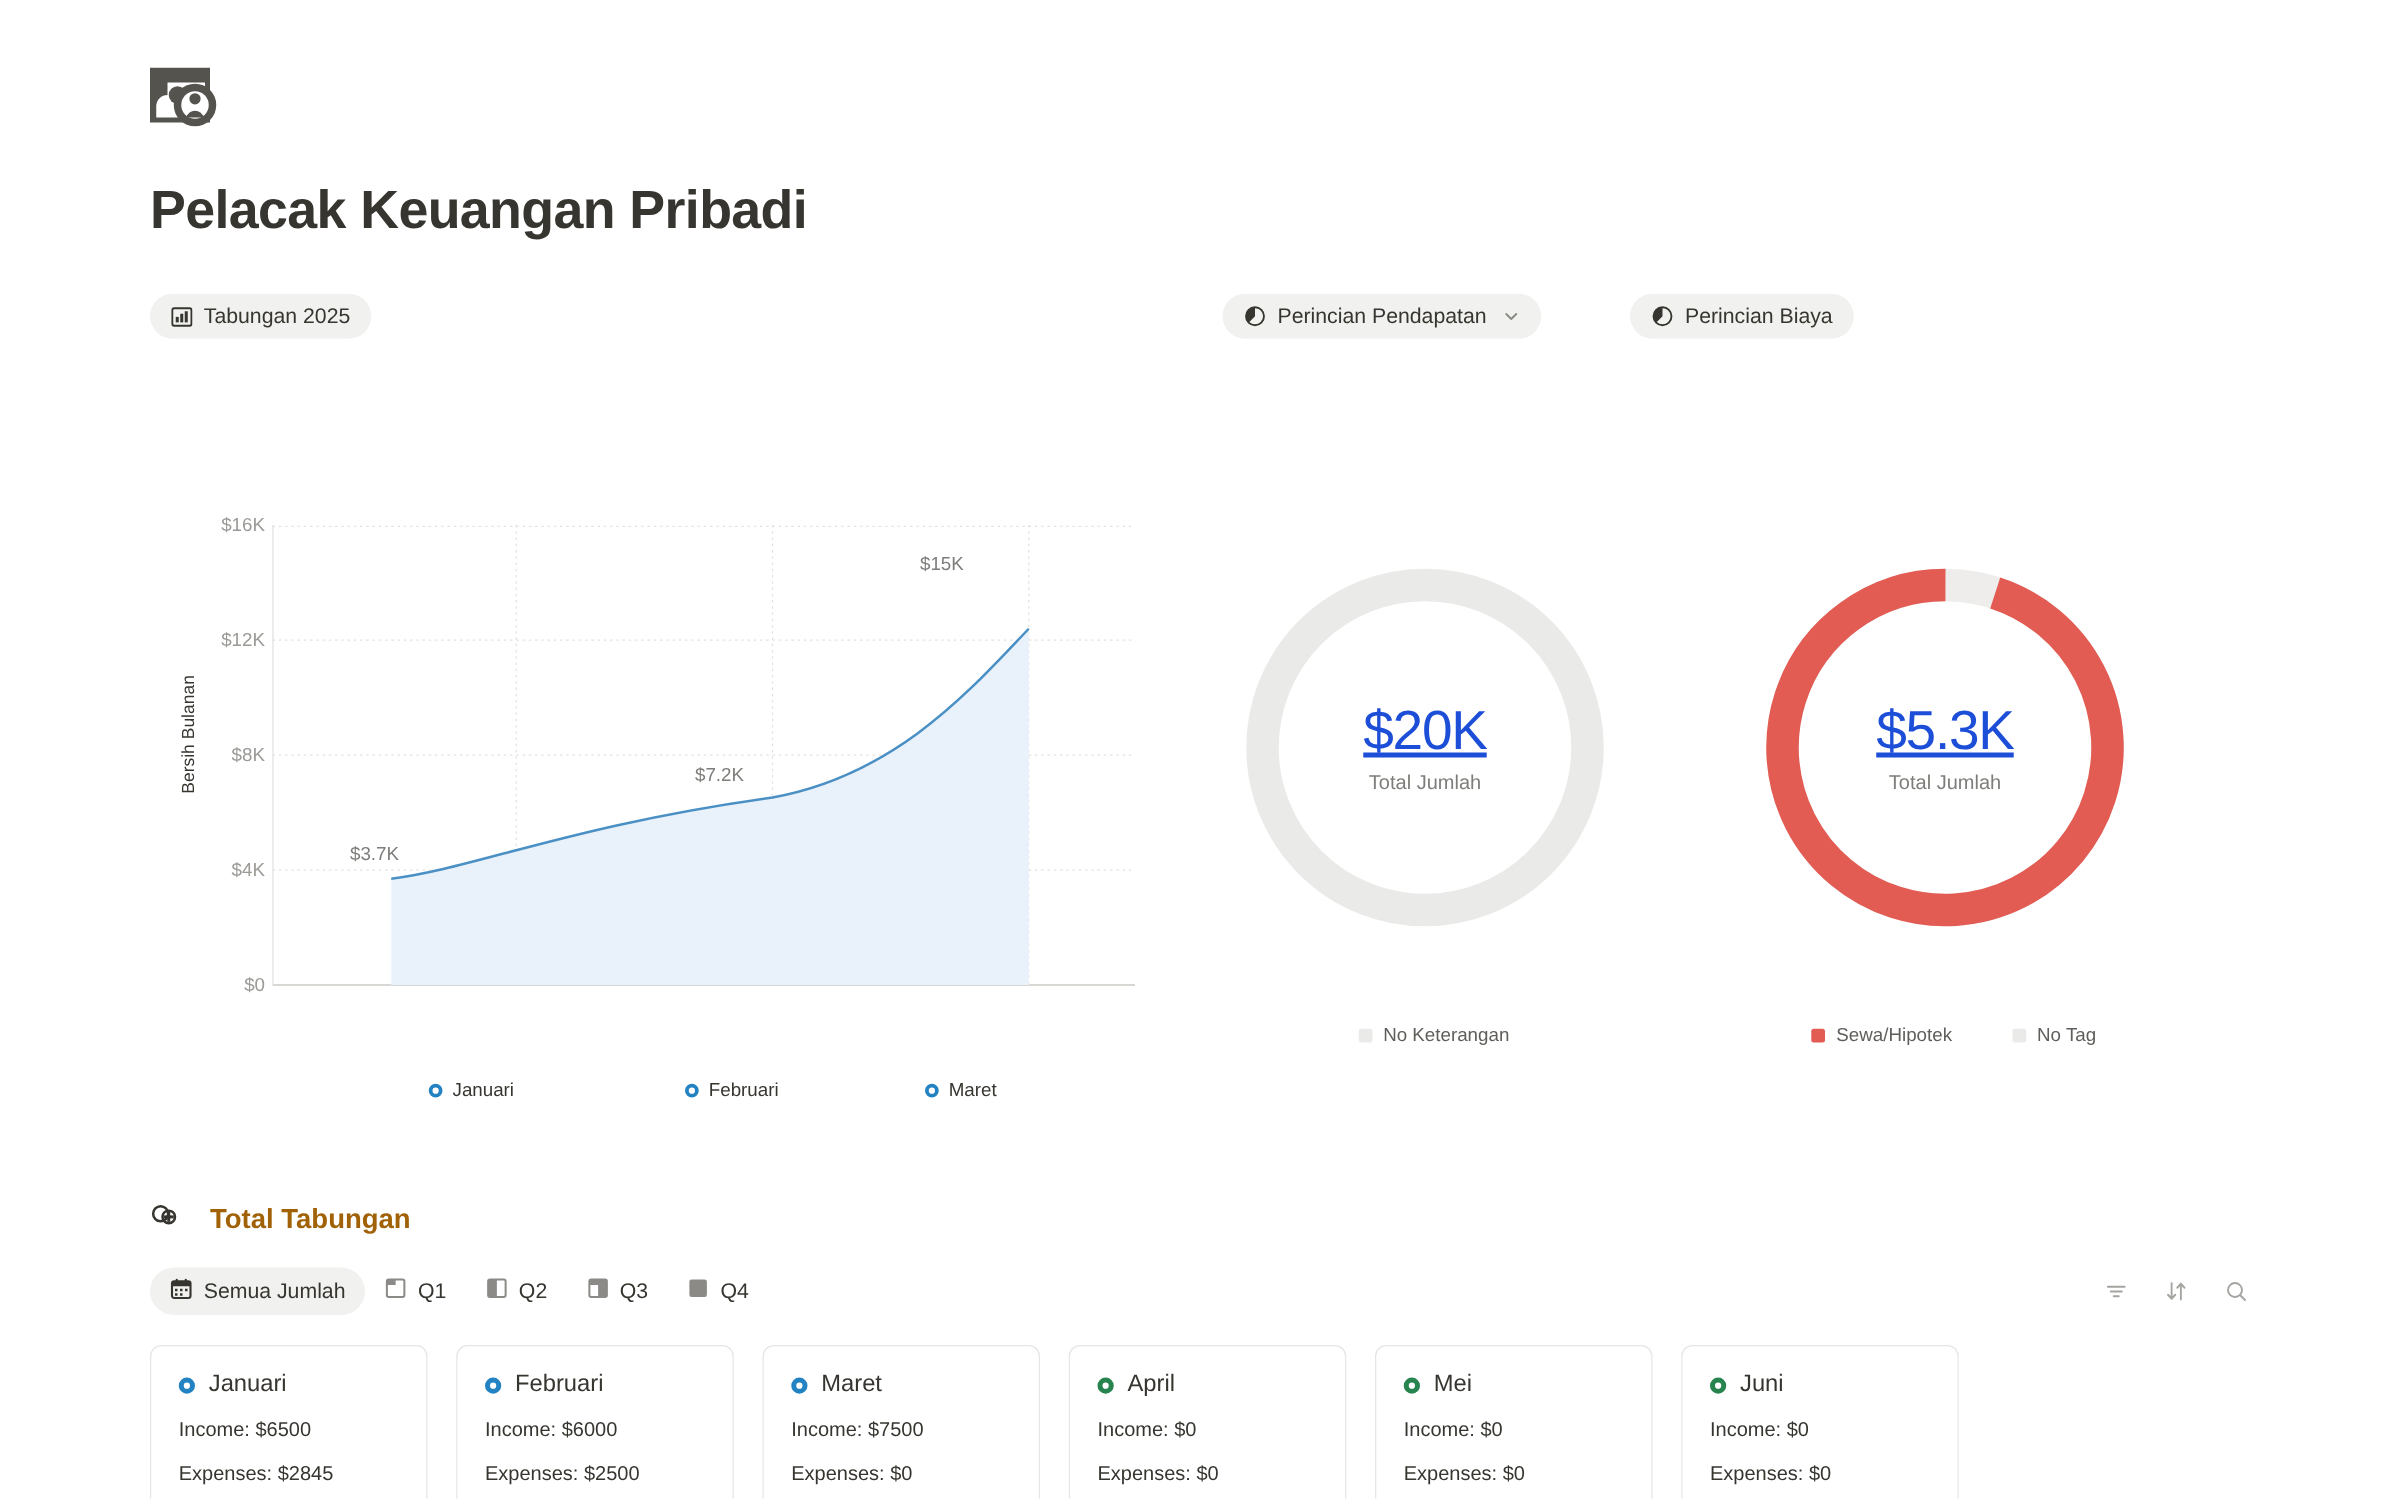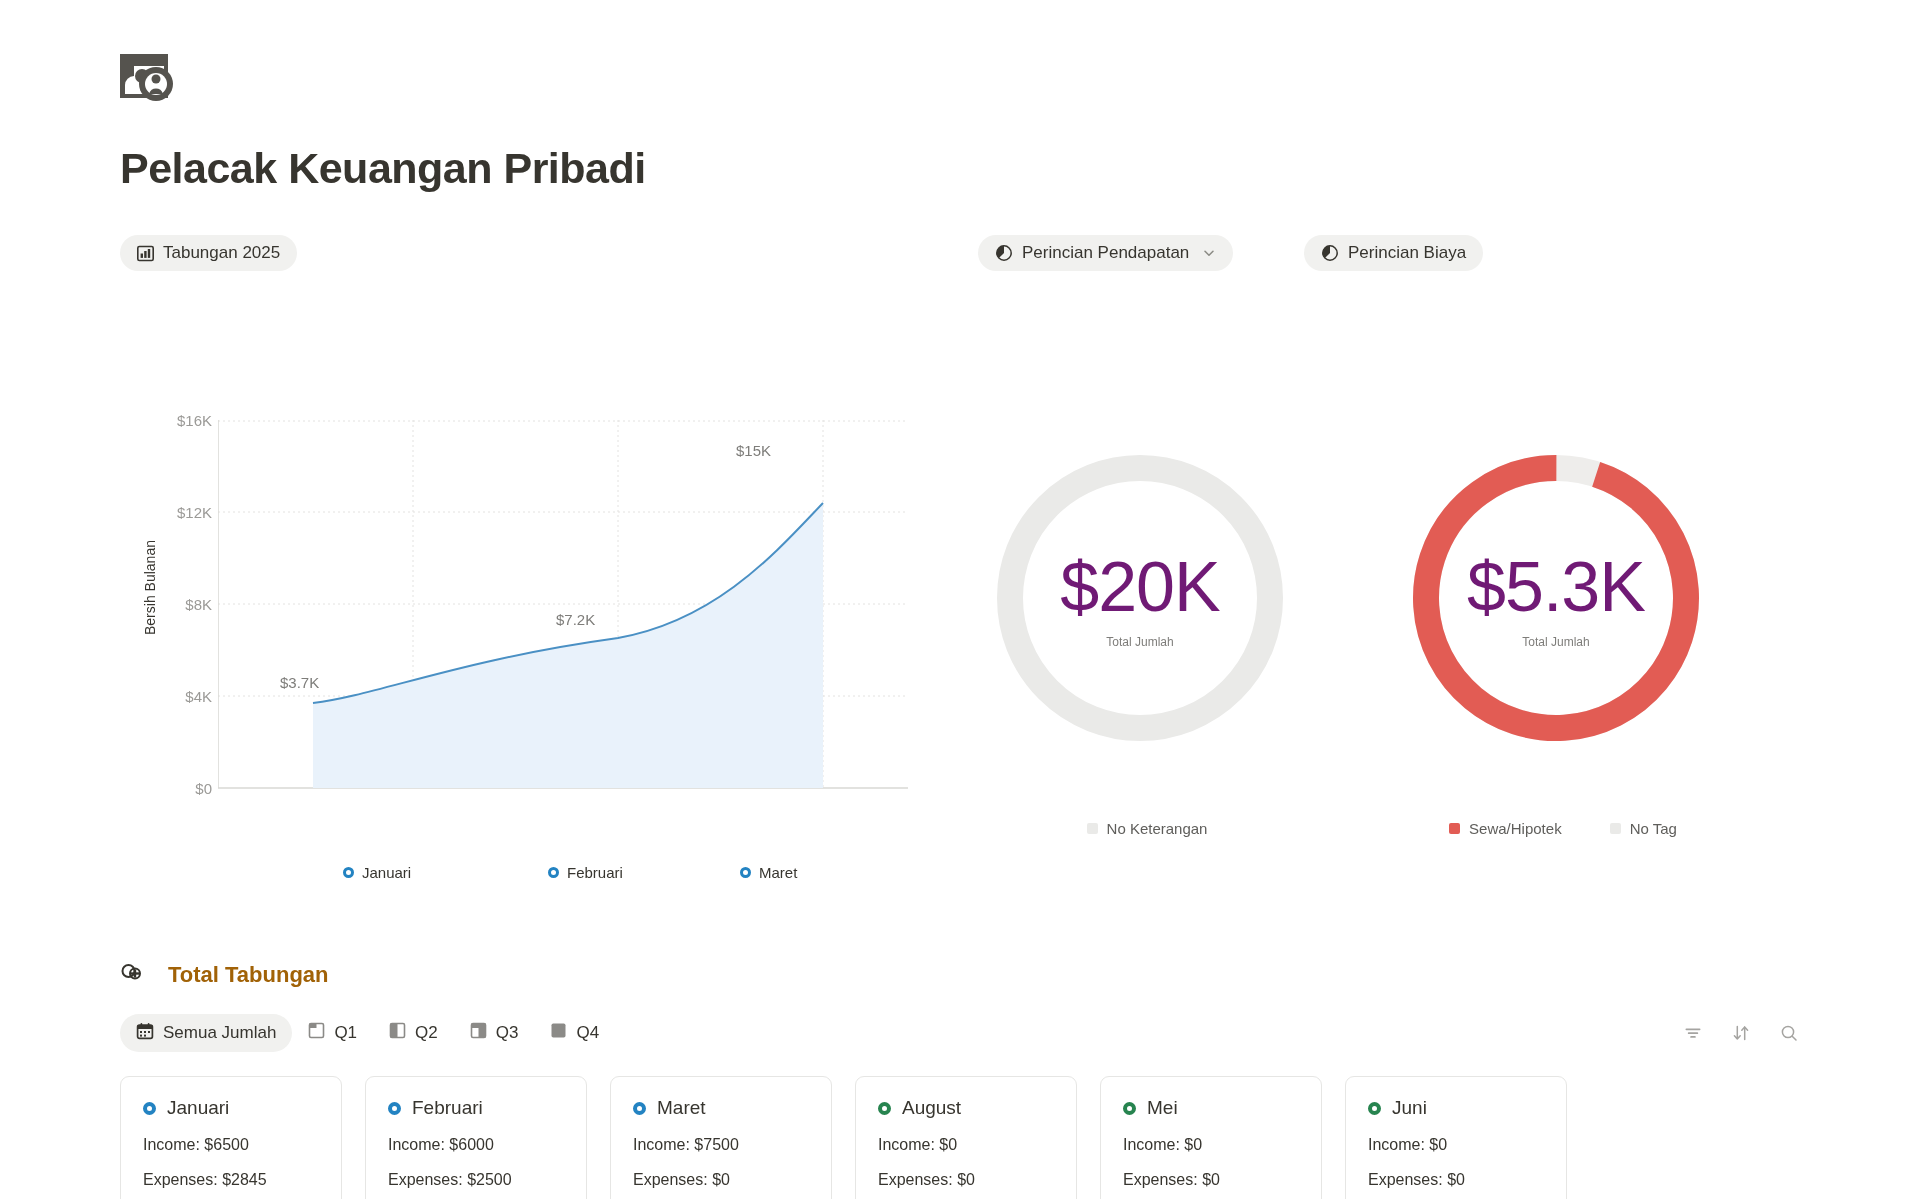--- a/index.html
+++ b/index.html
@@ -99,22 +99,22 @@
   
   .donut-block { position: absolute; top: 0; width: 420px; height: 500px; }
   .donut-income { left: 810px; }
   .donut-expense { left: 1226px; }
   .donut-wrap { position: relative; width: 300px; height: 300px; margin: 28px auto 0; }
   .donut-center {
     position: absolute; inset: 0;
     display: flex; flex-direction: column;
     align-items: center; justify-content: center;
   }
-  .donut-value { font-size: 70px; font-weight: normal; color: #701a75; letter-spacing: -1px; }
-  .donut-label { font-size: 12px; color: #7e7d7a; margin-top: 8px; }
+  .donut-value { font-size: 44px; font-weight: normal; color: #1d4ed8; letter-spacing: -1px; text-decoration: underline; }
+  .donut-label { font-size: 16px; color: #7e7d7a; margin-top: 8px; }
   .donut-legend {
     position: absolute; top: 400px; left: 0; width: 100%;
     display: flex; justify-content: center; gap: 34px;
   }
   .dl-item { display: flex; align-items: center; gap: 9px; font-size: 15px; color: #5f5e5b; padding-left: 14px; }
   .swatch { width: 11px; height: 11px; border-radius: 2px; }
 
   
   .section { position: absolute; left: 120px; right: 120px; top: 960px; }
   .section-title {
@@ -432,21 +432,21 @@
           <span class="ring" style="border-color:#2383c2"></span>
           <span class="card-title">Maret</span>
         </div>
         <div class="card-line">Income: $7500</div>
         <div class="card-line">Expenses: $0</div>
       </div>
 
       <div class="card">
         <div class="card-head">
           <span class="ring" style="border-color:#27844f"></span>
-          <span class="card-title">August</span>
+          <span class="card-title">April</span>
         </div>
         <div class="card-line">Income: $0</div>
         <div class="card-line">Expenses: $0</div>
       </div>
 
       <div class="card">
         <div class="card-head">
           <span class="ring" style="border-color:#27844f"></span>
           <span class="card-title">Mei</span>
         </div>

